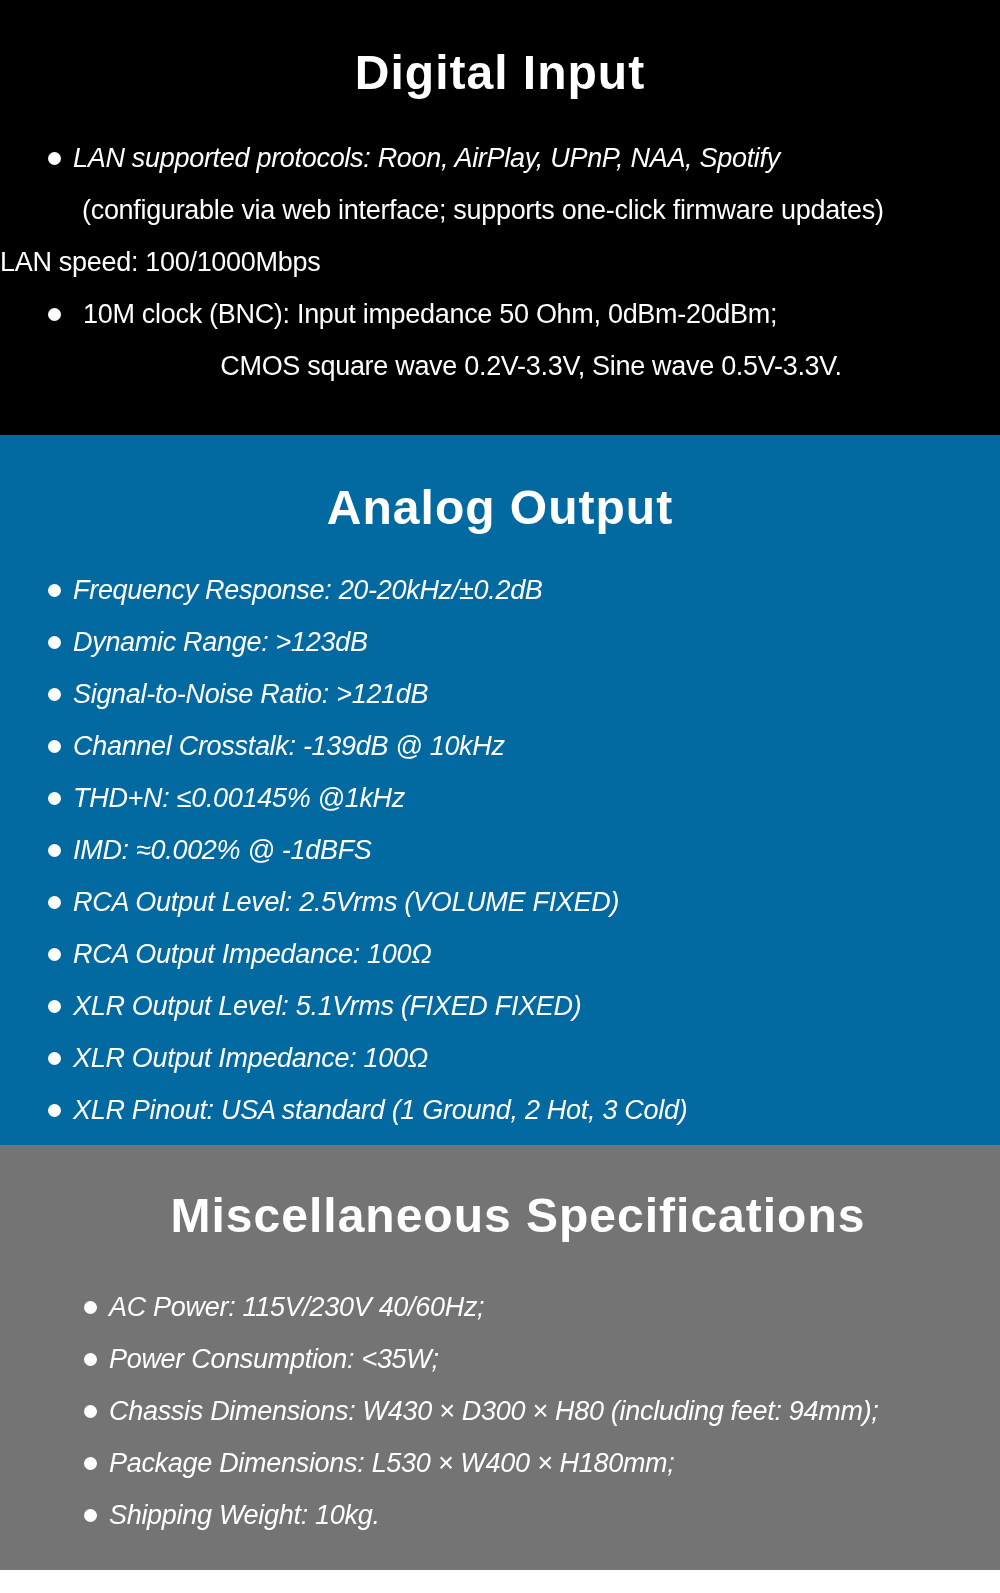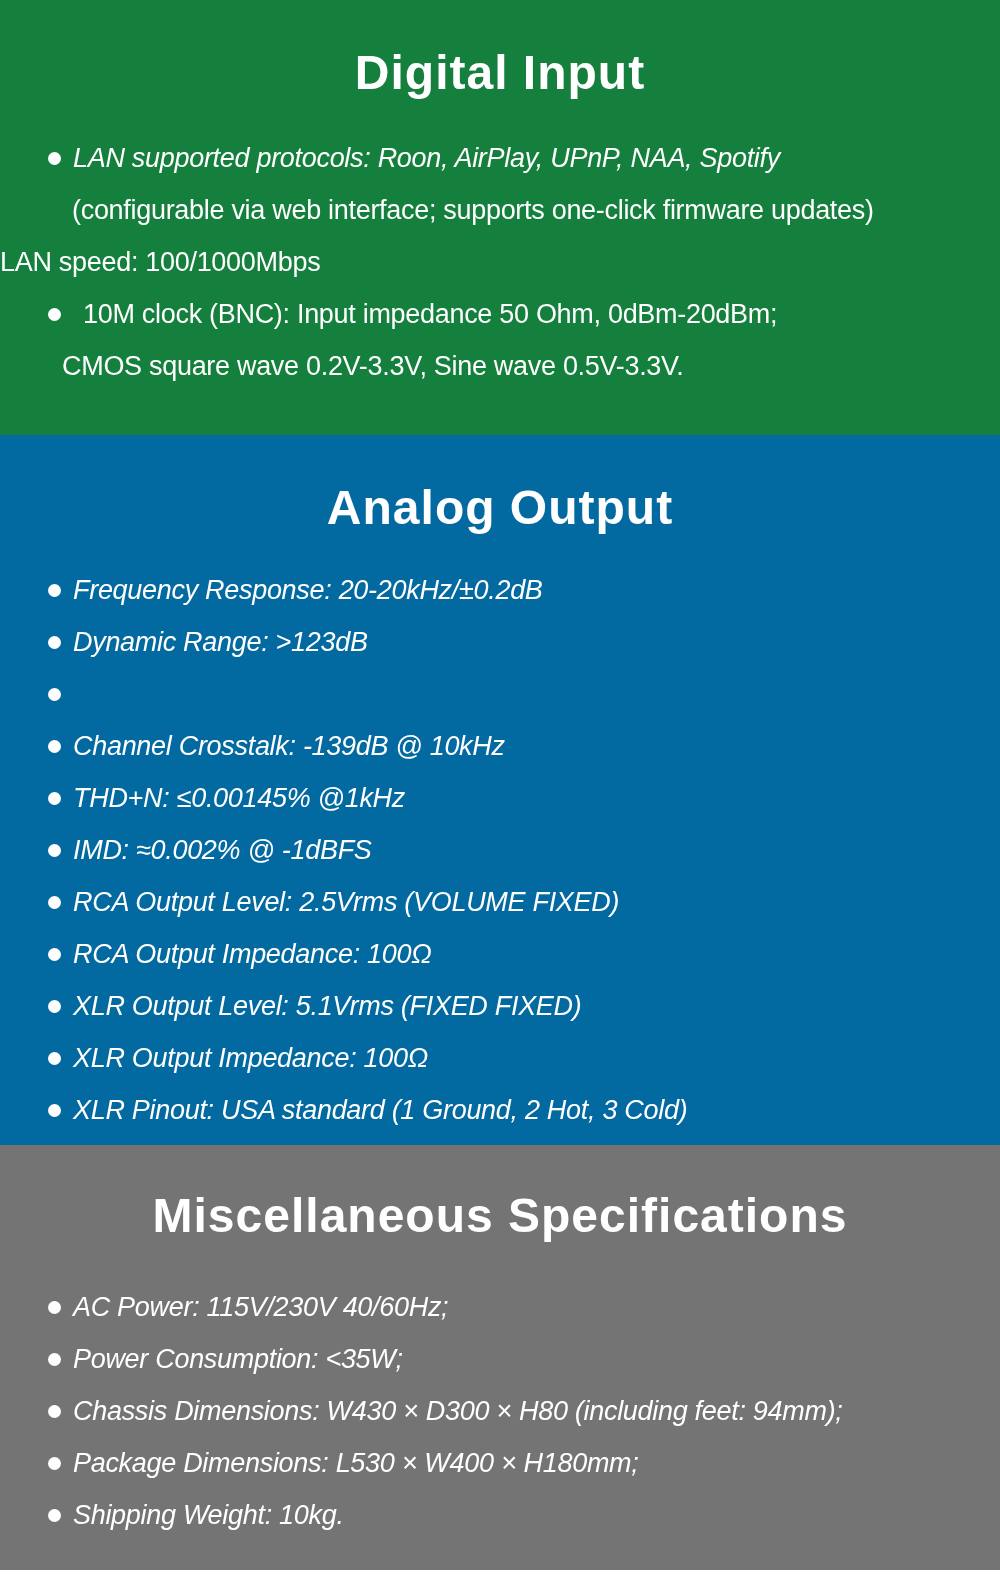--- a/index.html
+++ b/index.html
@@ -8,23 +8,23 @@
     width: 1000px;
     height: 1593px;
     overflow: hidden;
     font-family: "Liberation Sans", "DejaVu Sans", sans-serif;
   }
   .band {
     box-sizing: border-box;
     width: 1000px;
     color: #ffffff;
   }
-  .band-1 { height: 435px; background: #15803d; }
+  .band-1 { height: 435px; background: #000000; }
   .band-2 { height: 710px; background: #0369a1; }
-  .band-3 { height: 425px; background: #747474; }
+  .band-3 { height: 425px; background: #747474; padding-left: 36px; }
 
   .title {
     margin: 0;
     text-align: center;
     font-size: 48px;
     line-height: 48px;
     font-weight: 700;
     letter-spacing: 1px;
     color: #ffffff;
   }
@@ -50,22 +50,22 @@
     flex: none;
     width: 13px;
     height: 13px;
     border-radius: 50%;
     background: #ffffff;
   }
   .std   { padding-left: 48px; font-style: italic; }
   .std .bullet   { margin-right: 12px; }
   .tight { padding-left: 48px; gap: 20px; }
   .tight .bullet { margin-right: 2px; }
-  .p52 { padding-left: 72px; }
-  .p62 { padding-left: 62px; }
+  .p52 { padding-left: 72px; margin-left: 10px; }
+  .p62 { padding-left: 62px; justify-content: center; }
   .p65 { }
 </style>
 </head>
 <body>
 
 <section class="band band-1">
   <h1 class="title">Digital Input</h1>
   <div class="lines">
     <div class="line std">
       <span class="bullet"></span>
@@ -93,20 +93,21 @@
     <div class="line std">
       <span class="bullet"></span>
       <span class="txt">Frequency Response: 20-20kHz/±0.2dB</span>
     </div>
     <div class="line std">
       <span class="bullet"></span>
       <span class="txt">Dynamic Range: &gt;123dB</span>
     </div>
     <div class="line std">
       <span class="bullet"></span>
+      <span class="txt">Signal-to-Noise Ratio: &gt;121dB</span>
     </div>
     <div class="line std">
       <span class="bullet"></span>
       <span class="txt">Channel Crosstalk: -139dB @ 10kHz</span>
     </div>
     <div class="line std">
       <span class="bullet"></span>
       <span class="txt">THD+N: ≤0.00145% @1kHz</span>
     </div>
     <div class="line std">

